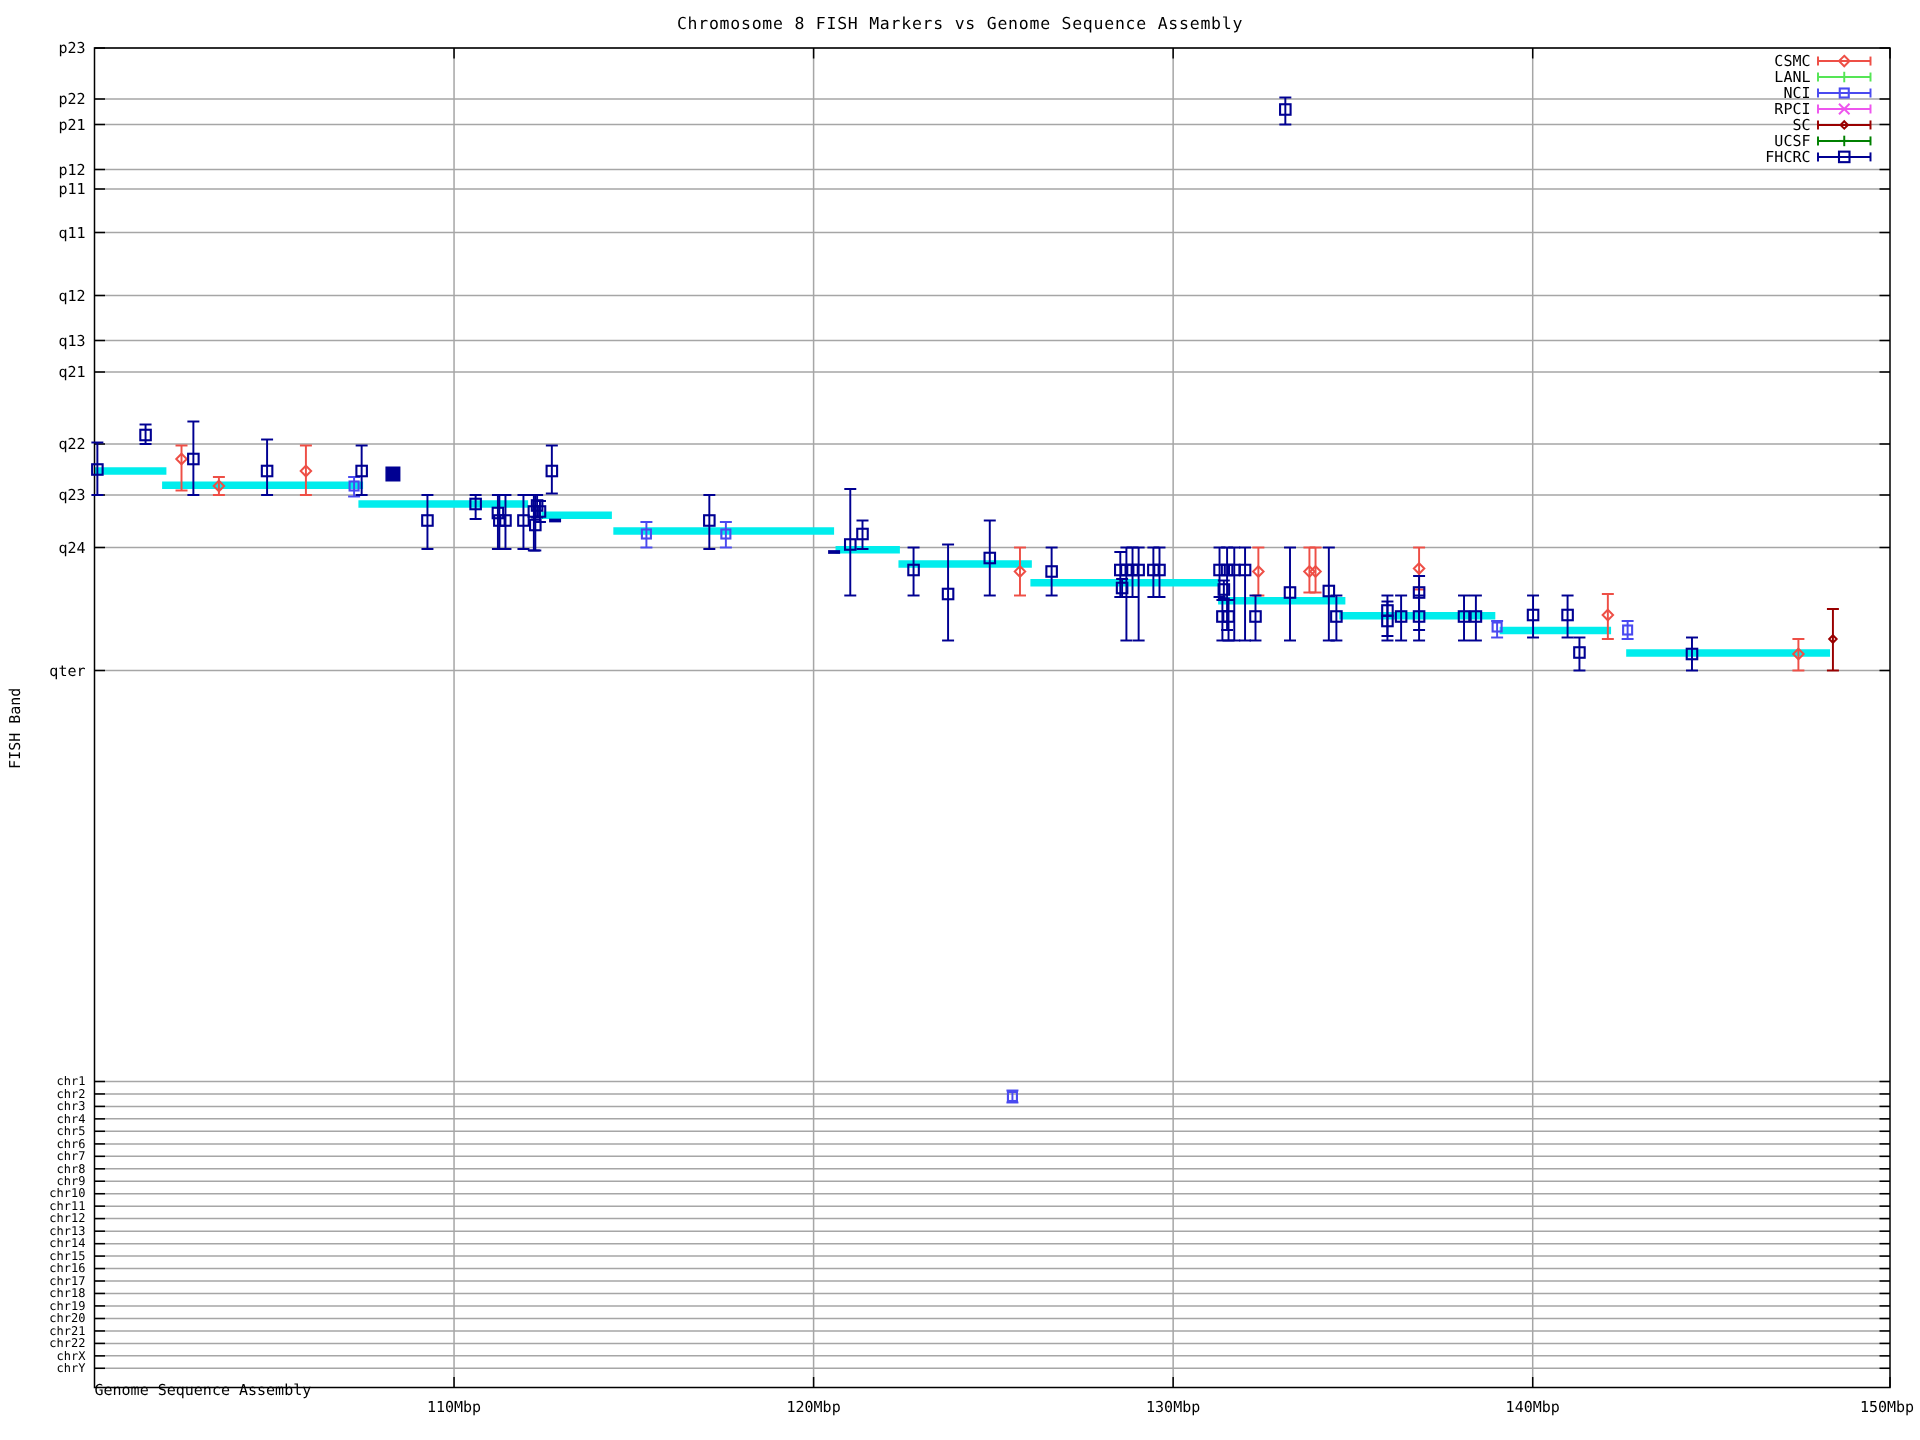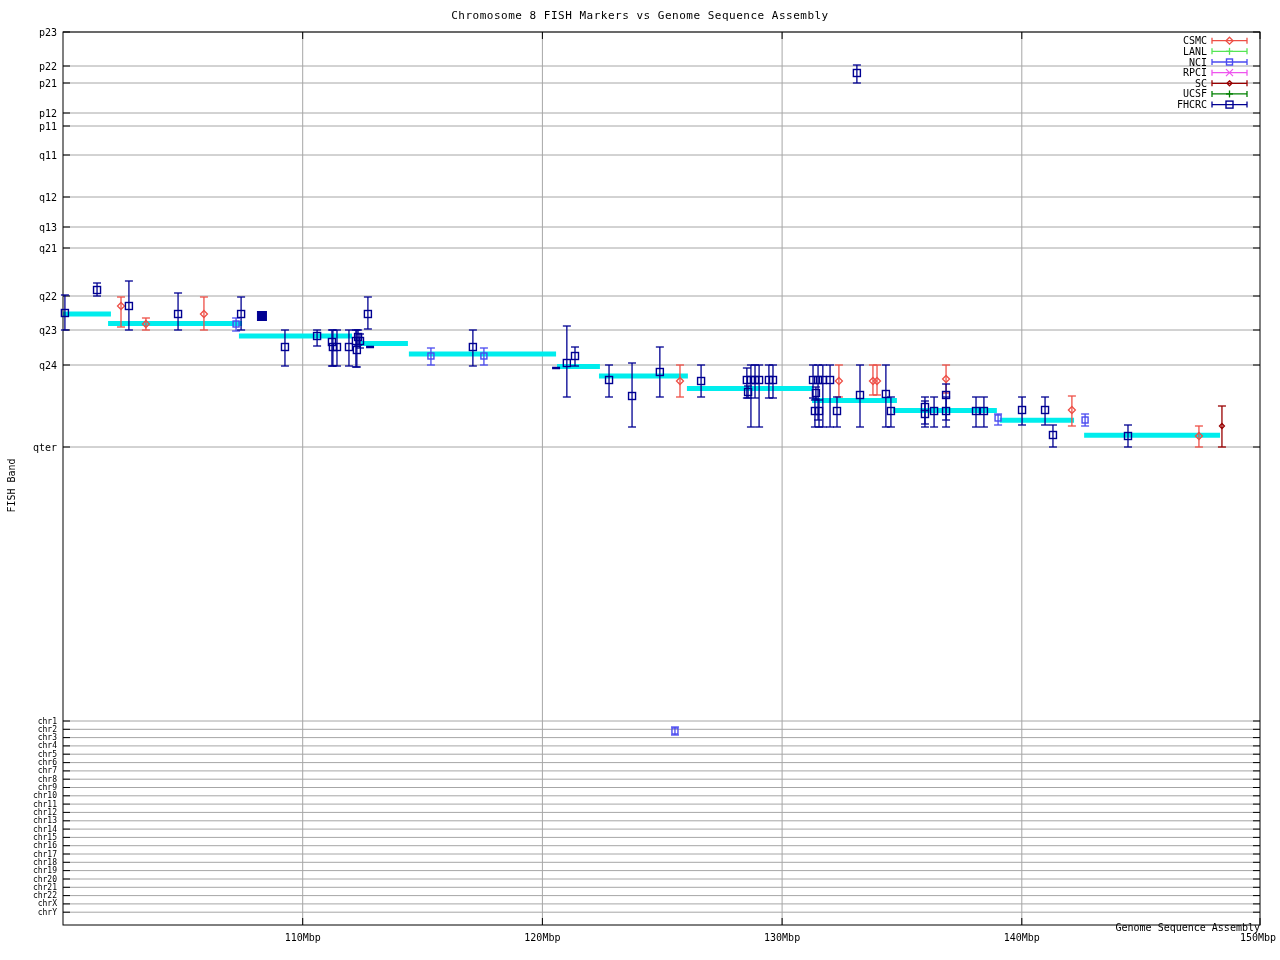--- a/index.html
+++ b/index.html
@@ -1,20 +1,20 @@
 <!DOCTYPE html>
 <html><head>
 <meta charset="utf-8">
 <style>
   html,body{margin:0;padding:0;background:#fff;}
   .stage{position:relative;width:1280px;height:960px;background:#ffffff;overflow:hidden;
          font-family:"DejaVu Sans Mono",monospace;color:#000;}
   .title{position:absolute;top:9px;left:0;width:1280px;text-align:center;
          font-size:11px;letter-spacing:0.5px;}
-  .xlabel{position:absolute;top:922px;left:63px;width:1197px;text-align:right;font-size:10px;}
+  .xlabel{position:absolute;top:922px;left:63px;width:1197px;text-align:left;font-size:10px;}
   .ylabel{position:absolute;top:480px;left:-29px;width:80px;text-align:center;font-size:10px;
           transform:rotate(-90deg);}
   svg text{font-family:"DejaVu Sans Mono",monospace;fill:#000;}
 </style>
 </head>
 <body>
 
 <div class="stage">
   <div class="title">Chromosome 8 FISH Markers vs Genome Sequence Assembly</div>
   <div class="ylabel">FISH Band</div>

